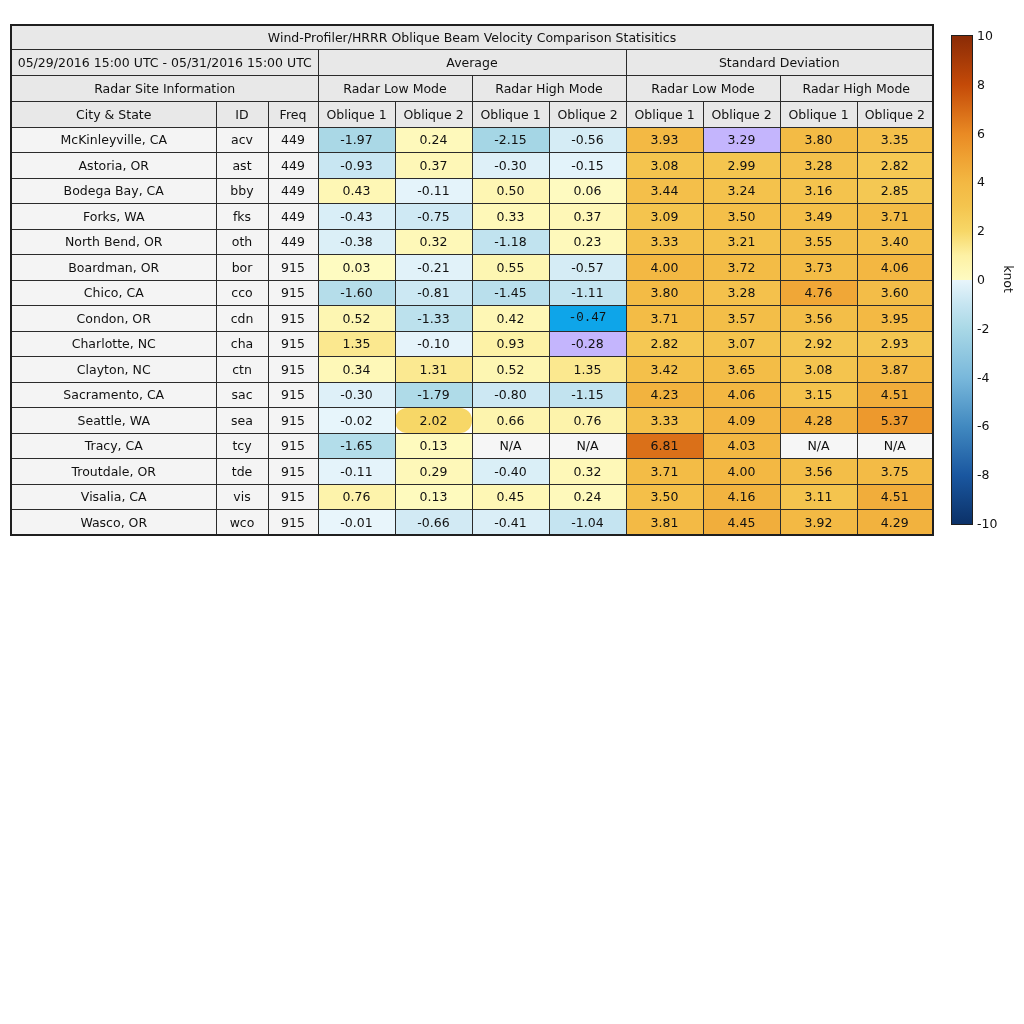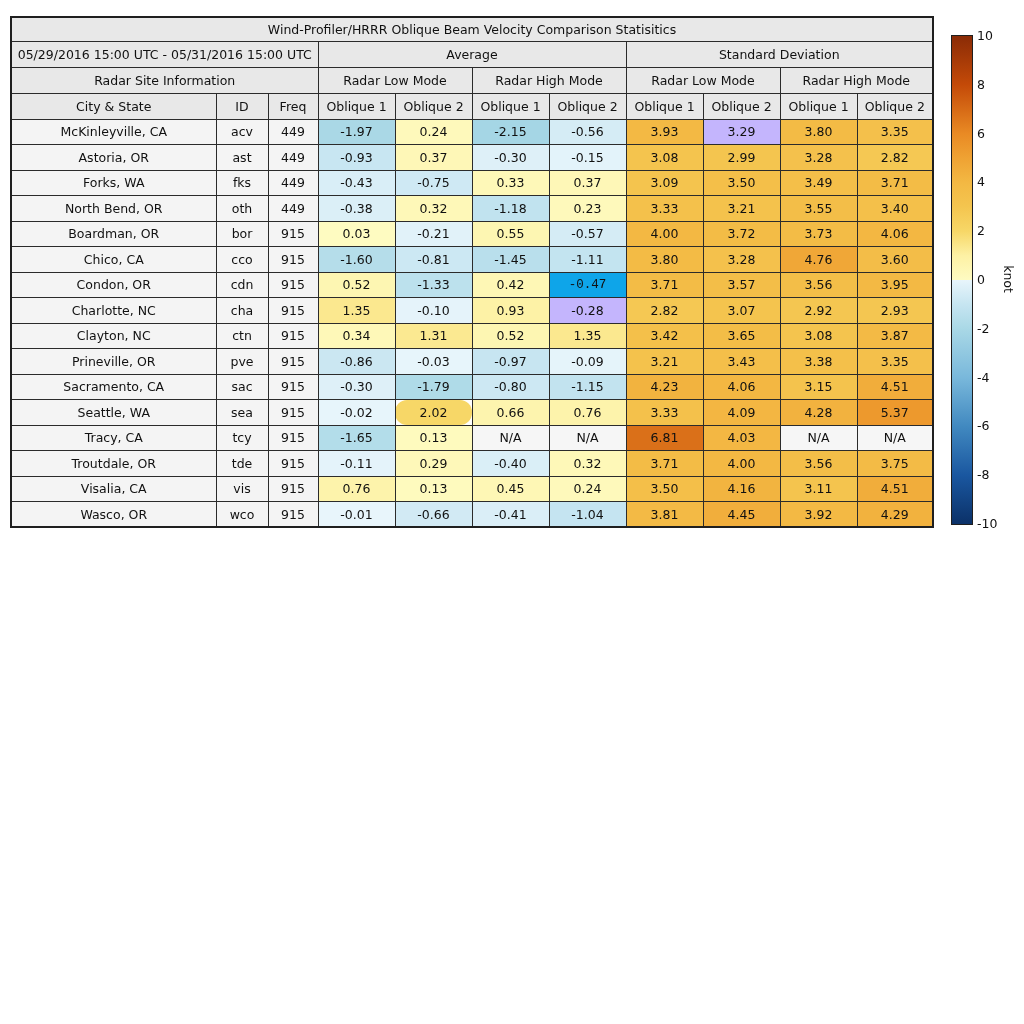--- a/index.html
+++ b/index.html
@@ -1,19 +1,19 @@
 <!DOCTYPE html>
 <html><head>
 <meta charset="utf-8">
 <style>
   html,body { margin:0; padding:0; background:#ffffff; }
   body { width:1024px; height:1024px; font-family:"DejaVu Sans","Liberation Sans",sans-serif; }
   .figure { position:relative; width:1024px; height:1024px; background:#ffffff; overflow:hidden; }
 
-  table.stats { position:absolute; left:10px; top:16px; border-collapse:collapse; table-layout:fixed; }
+  table.stats { position:absolute; left:10px; top:24px; border-collapse:collapse; table-layout:fixed; }
   table.stats { border:2px solid #1f1f1f; }
   table.stats td, table.stats th {
     border:1px solid #2b2b2b;
     text-align:center; vertical-align:middle;
     font-size:12.5px; font-weight:normal; color:#111111;
     padding:0; white-space:nowrap; overflow:hidden;
   }
   tr.title-row    { height:24px; }
   tr.header-row   { height:26px; }
   tbody tr        { height:25.5px; }
@@ -96,20 +96,33 @@
           <td style="background: rgb(200, 230, 242);">-0.93</td>
           <td style="background: rgb(254, 247, 183);">0.37</td>
           <td style="background: rgb(222, 240, 248);">-0.30</td>
           <td style="background: rgb(227, 243, 250);">-0.15</td>
           <td style="background: rgb(244, 196, 78);">3.08</td>
           <td style="background: rgb(244, 197, 79);">2.99</td>
           <td style="background: rgb(244, 193, 76);">3.28</td>
           <td style="background: rgb(245, 200, 83);">2.82</td>
         </tr>
         <tr>
+          <td class="lbl">Bodega Bay, CA</td>
+          <td class="lbl">bby</td>
+          <td class="lbl">449</td>
+          <td style="background: rgb(254, 247, 181);">0.43</td>
+          <td style="background: rgb(228, 243, 250);">-0.11</td>
+          <td style="background: rgb(254, 246, 179);">0.50</td>
+          <td style="background: rgb(254, 250, 192);">0.06</td>
+          <td style="background: rgb(244, 191, 74);">3.44</td>
+          <td style="background: rgb(244, 194, 76);">3.24</td>
+          <td style="background: rgb(244, 195, 77);">3.16</td>
+          <td style="background: rgb(244, 200, 83);">2.85</td>
+        </tr>
+        <tr>
           <td class="lbl">Forks, WA</td>
           <td class="lbl">fks</td>
           <td class="lbl">449</td>
           <td style="background: rgb(217, 238, 247);">-0.43</td>
           <td style="background: rgb(207, 233, 244);">-0.75</td>
           <td style="background: rgb(254, 248, 184);">0.33</td>
           <td style="background: rgb(254, 247, 183);">0.37</td>
           <td style="background: rgb(244, 196, 78);">3.09</td>
           <td style="background: rgb(244, 191, 73);">3.50</td>
           <td style="background: rgb(244, 191, 73);">3.49</td>
@@ -185,33 +198,20 @@
           <td class="lbl">ctn</td>
           <td class="lbl">915</td>
           <td style="background: rgb(254, 248, 184);">0.34</td>
           <td style="background: rgb(251, 233, 145);">1.31</td>
           <td style="background: rgb(253, 246, 178);">0.52</td>
           <td style="background: rgb(251, 232, 143);">1.35</td>
           <td style="background: rgb(244, 192, 74);">3.42</td>
           <td style="background: rgb(243, 189, 71);">3.65</td>
           <td style="background: rgb(244, 196, 78);">3.08</td>
           <td style="background: rgb(243, 186, 69);">3.87</td>
-        </tr>
-        <tr>
-          <td class="lbl">Prineville, OR</td>
-          <td class="lbl">pve</td>
-          <td class="lbl">915</td>
-          <td style="background: rgb(203, 231, 242);">-0.86</td>
-          <td style="background: rgb(231, 245, 251);">-0.03</td>
-          <td style="background: rgb(199, 229, 241);">-0.97</td>
-          <td style="background: rgb(229, 244, 250);">-0.09</td>
-          <td style="background: rgb(244, 194, 76);">3.21</td>
-          <td style="background: rgb(244, 191, 74);">3.43</td>
-          <td style="background: rgb(244, 192, 74);">3.38</td>
-          <td style="background: rgb(244, 192, 75);">3.35</td>
         </tr>
         <tr>
           <td class="lbl">Sacramento, CA</td>
           <td class="lbl">sac</td>
           <td class="lbl">915</td>
           <td style="background: rgb(222, 240, 248);">-0.30</td>
           <td style="background: rgb(175, 219, 232);">-1.79</td>
           <td style="background: rgb(205, 232, 243);">-0.80</td>
           <td style="background: rgb(194, 227, 239);">-1.15</td>
           <td style="background: rgb(242, 179, 63);">4.23</td>

